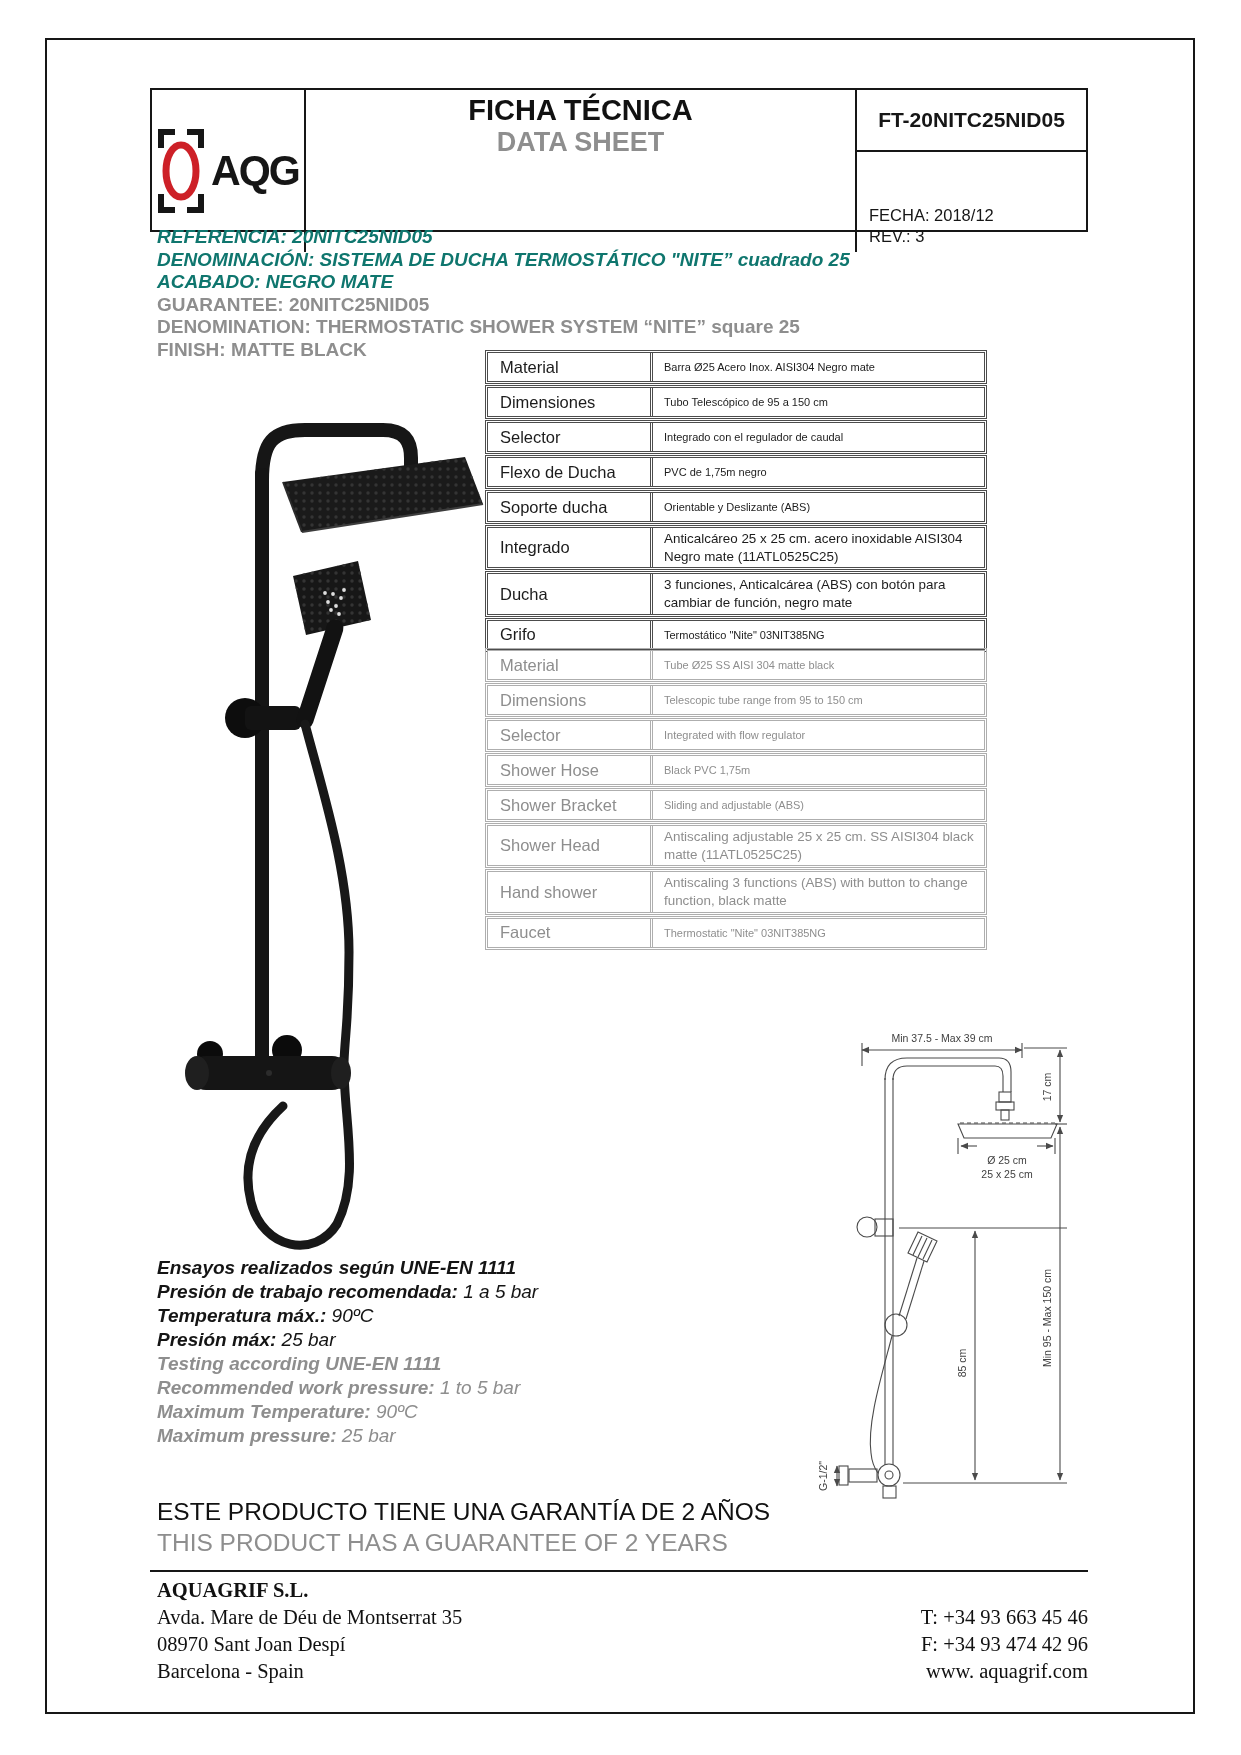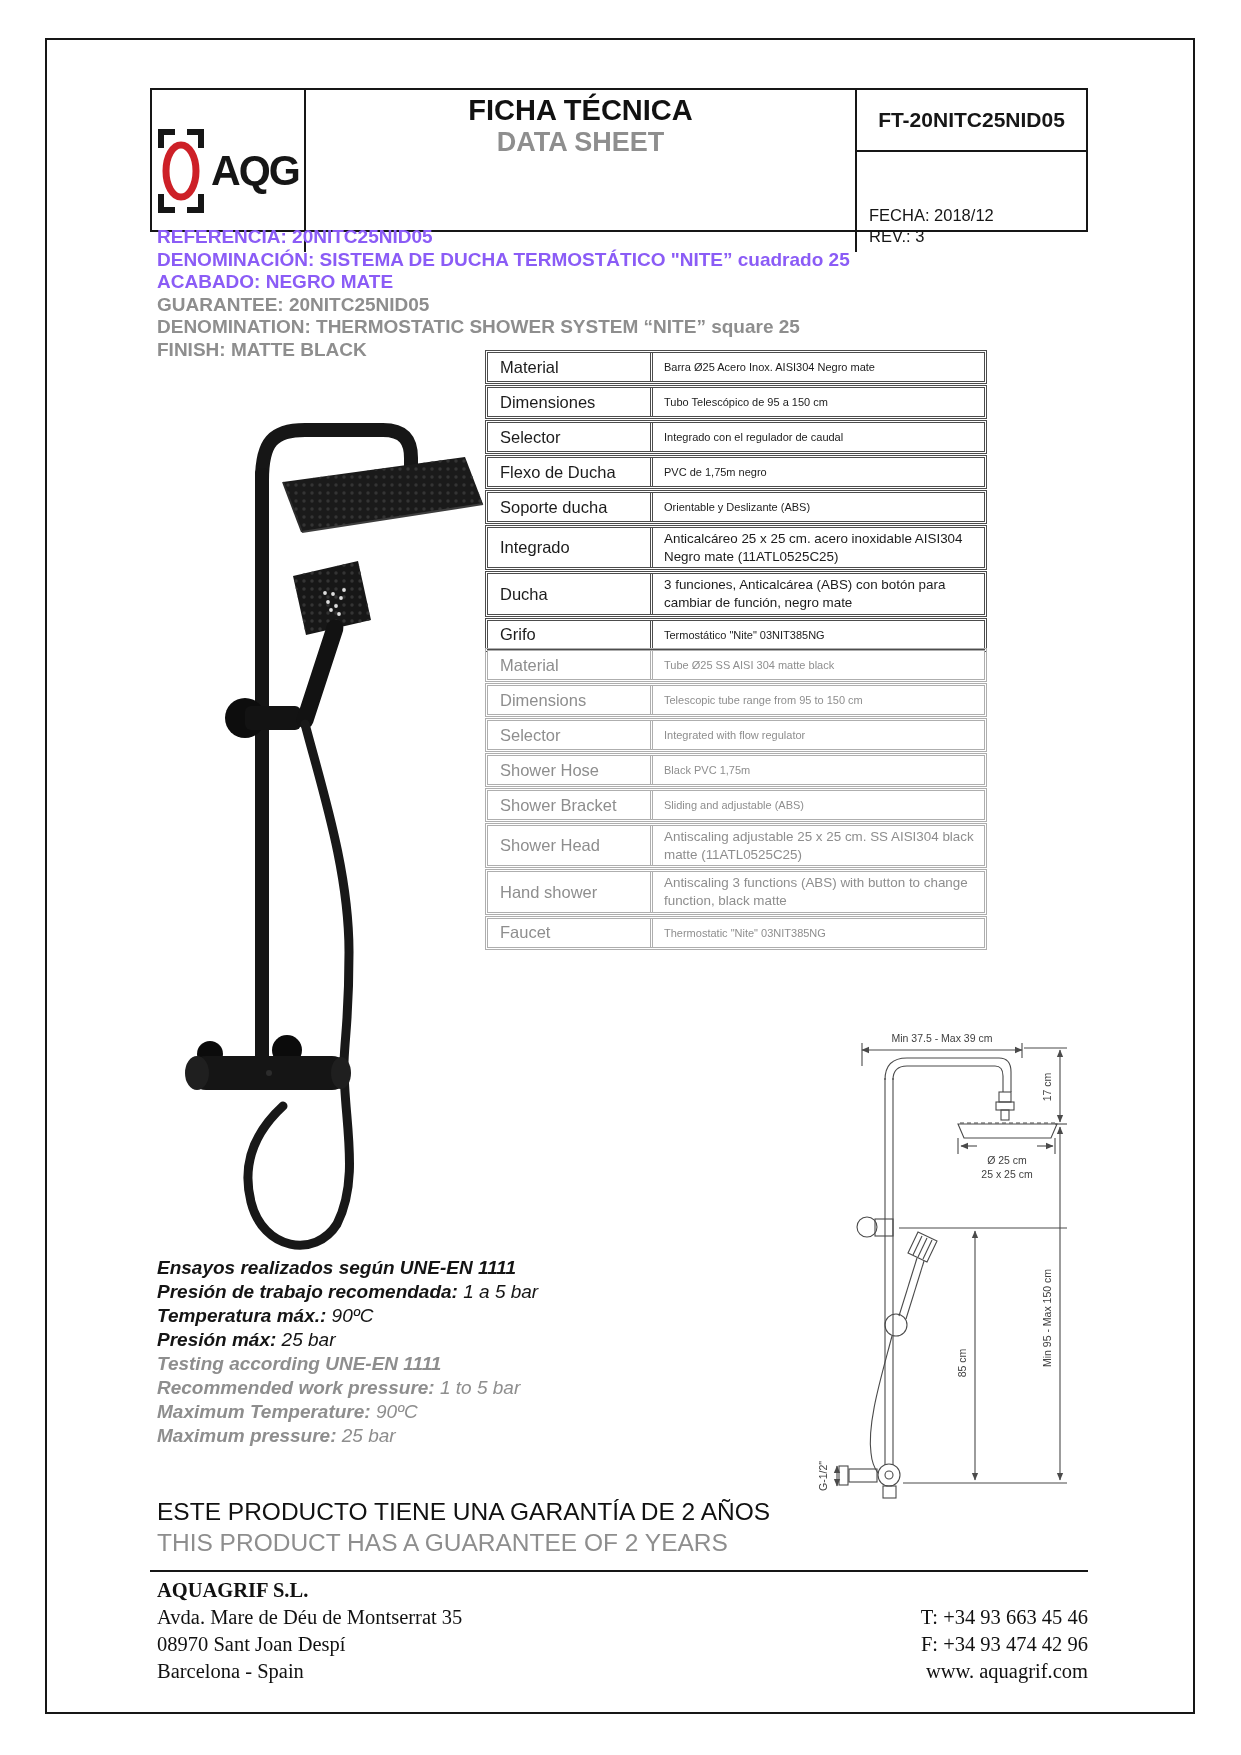--- a/index.html
+++ b/index.html
@@ -19,21 +19,21 @@
   .title-es{font-size:29px;font-weight:bold;line-height:33px;color:#111;}
   .title-en{font-size:27px;font-weight:bold;line-height:31px;color:#8e8e8e;}
   .code-cell{display:flex;flex-direction:column;gap:48px;}
   .code-top{height:60px;border-bottom:2px solid #161616;display:flex;align-items:center;justify-content:center;
             font-size:21px;font-weight:bold;}
   .code-bottom{padding:5px 12px;font-size:16.5px;line-height:21px;}
 
   
   .info{left:157px;top:226px;width:780px;}
   .info p{margin:0;font-size:19px;font-weight:bold;line-height:22.5px;white-space:nowrap;}
-  .info .es{color:#8b5cf6;}
+  .info .es{color:#0f766e;font-style:italic;}
   .info .en{color:#8e8e8e;}
 
   
   .spec-table{left:487px;width:498px;}
   .spec-table.es-t{top:352px;--bc:#4c4c4c;color:#1c1c1c;}
   .spec-table.en-t{top:650px;--bc:#aeaeae;color:#8e8e8e;}
   .spec-row{display:flex;align-items:center;border:1px solid var(--bc);outline:1px solid var(--bc);
             outline-offset:1px;margin-bottom:5px;min-height:30px;box-sizing:border-box;background:#fff;}
   .spec-row.small{min-height:40px;}
   .spec-label{width:146px;flex:none;font-size:16.5px;padding:2px 4px 2px 12px;}

